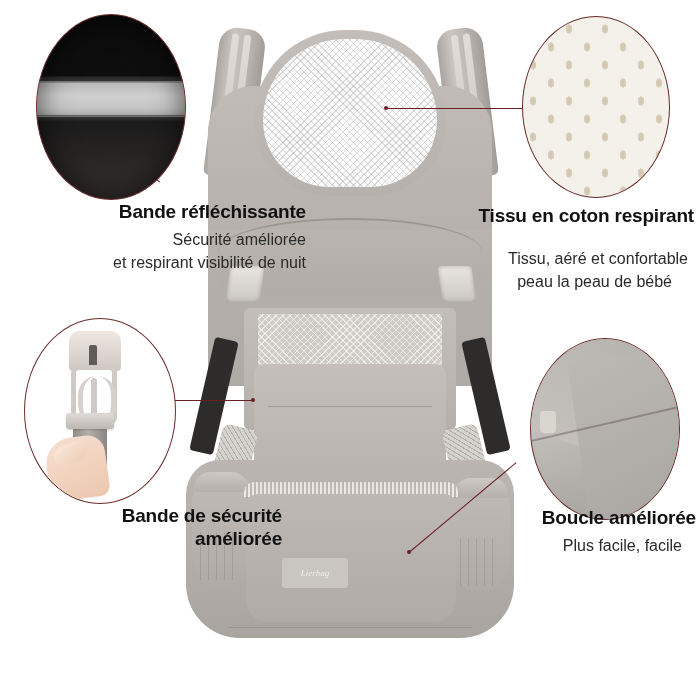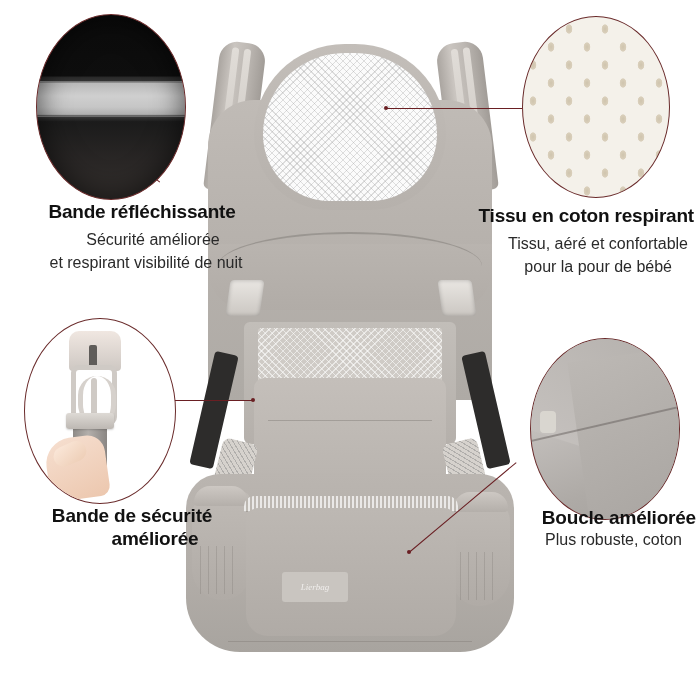--- a/index.html
+++ b/index.html
@@ -81,34 +81,34 @@
 
   
   .line { position:absolute; background:#6a1f23; transform-origin:0 50%; height:1px; }
   .dot  { position:absolute; width:4px; height:4px; border-radius:50%; background:#6a1f23; }
 
   
   .txt { position:absolute; }
   .txt h3 { font-size:19px; font-weight:700; letter-spacing:-.2px;
             line-height:1.22; color:#111; white-space:nowrap; }
   .txt p  { font-size:16px; font-weight:400; line-height:1.42; color:#2a2a2a; white-space:nowrap; }
-  .al { text-align:center; }
+  .al { text-align:right;margin-left:34px; }
   .ar { text-align:right; }
 
   #txt-reflective { left:12px; top:200px; width:260px; }
   #txt-reflective h3 { margin-bottom:6px; }
   #txt-cotton { left:436px; top:204px; width:258px; }
-  #txt-cotton h3 { margin-bottom:6px; }
+  #txt-cotton h3 { margin-bottom:21px; }
   #txt-buckle { left:8px; top:504px; width:240px; }
   #txt-buckle h3 { white-space:normal; }
   #txt-improved { left:440px; top:506px; width:256px; }
-  #txt-improved h3 { }
-
-  
-  #product { position:absolute; left:150px; top:22px; width:400px; height:640px; }
+  #txt-improved h3 { margin-bottom:6px; }
+
+  
+  #product { position:absolute; left:150px; top:8px; width:400px; height:640px; }
 
   .strap { position:absolute; width:46px; height:150px;
       background:linear-gradient(90deg,#aaa5a0,#cac5c0 30%,#bdb8b3 62%,#a19c97);
       border-radius:18px 18px 6px 6px; }
   .strap .rf { position:absolute; top:6px; width:7px; height:128px;
       background:linear-gradient(180deg,#e2ded9,#cdc8c3); border-radius:4px; opacity:.95; }
   #strap-l { left:62px; top:20px; transform:rotate(7deg); }
   #strap-l .rf.a { left:12px; } #strap-l .rf.b { left:24px; }
   #strap-r { right:60px; top:20px; transform:rotate(-7deg); }
   #strap-r .rf.a { right:12px; } #strap-r .rf.b { right:24px; }
@@ -301,26 +301,26 @@
 
   <div class="txt al" id="txt-reflective">
     <h3>Bande réfléchissante</h3>
     <p style="padding-left:22px;">Sécurité améliorée</p>
     <p style="padding-left:8px;">et respirant visibilité de nuit</p>
   </div>
 
   <div class="txt ar" id="txt-cotton">
     <h3>Tissu en coton respirant</h3>
     <p style="padding-right:6px;">Tissu, aéré et confortable</p>
-    <p style="padding-right:22px;">pour la pour de bébé</p>
+    <p style="padding-right:22px;">peau la peau de bébé</p>
   </div>
 
   <div class="txt al" id="txt-buckle">
     <h3 style="padding-left:8px;">Bande de sécurité</h3>
     <h3 style="padding-left:54px;">améliorée</h3>
   </div>
 
   <div class="txt ar" id="txt-improved">
     <h3>Boucle améliorée</h3>
-    <p style="padding-right:14px;">Plus robuste, coton</p>
+    <p style="padding-right:14px;">Plus facile, facile</p>
   </div>
 
 </div>
 
 </body></html>

